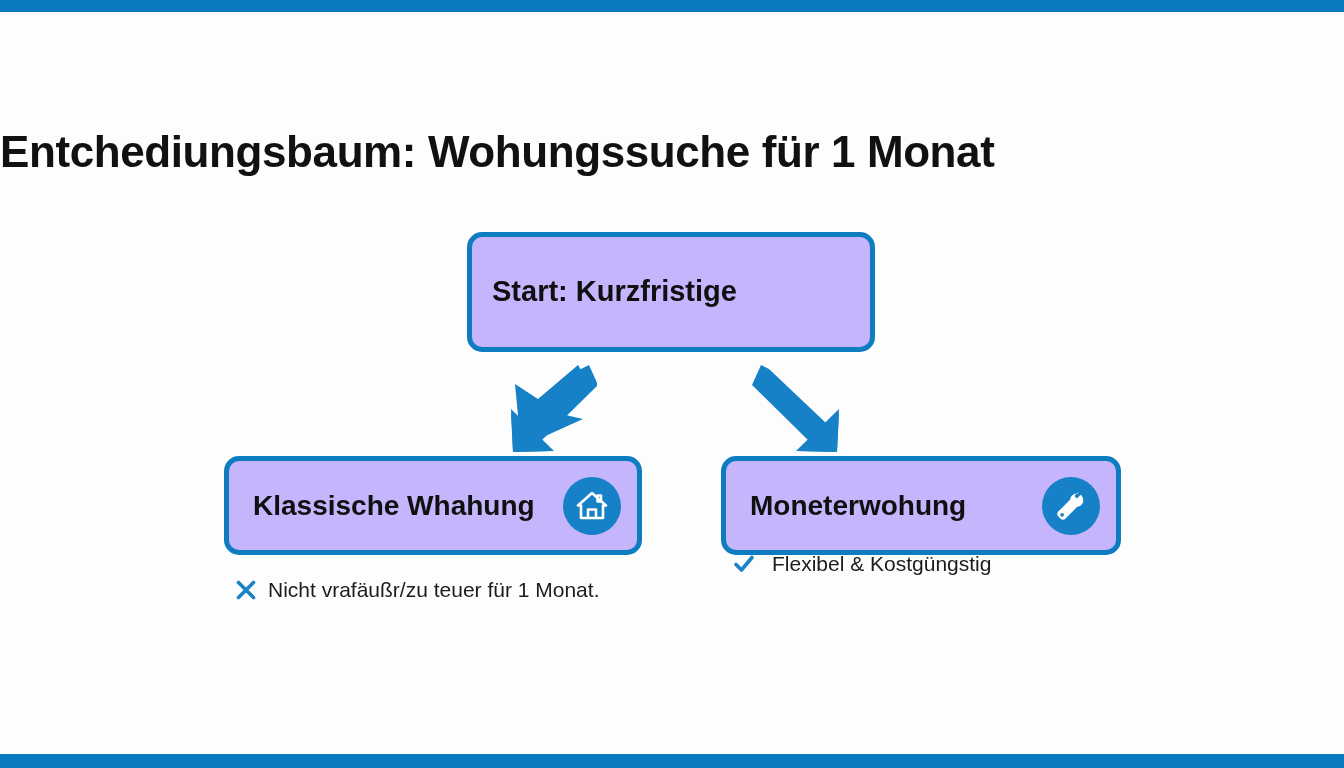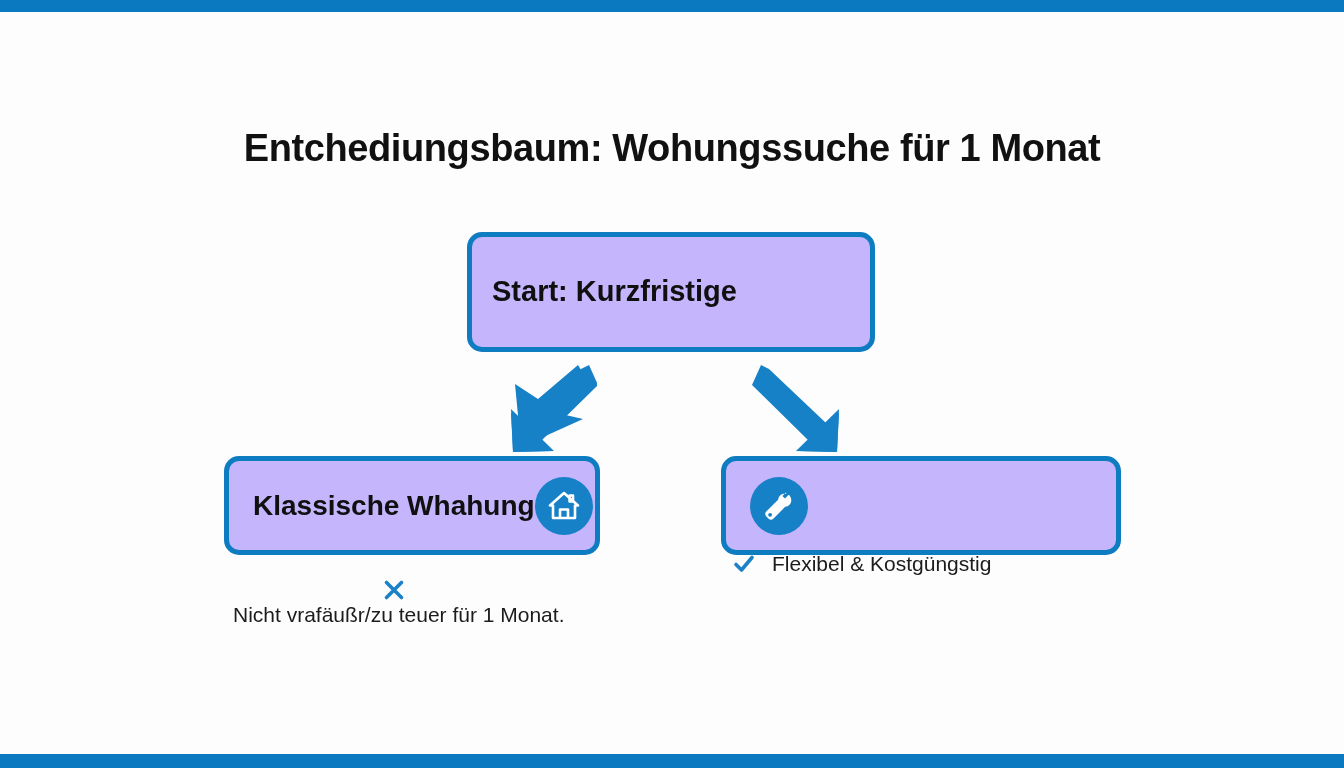--- a/index.html
+++ b/index.html
@@ -31,22 +31,22 @@
   }
   .accent-bar.top    { top: 0; }
   .accent-bar.bottom { top: 754px; height: 14px; }
 
   
   #title {
     position: absolute;
     left: 0;
     top: 127px;
     width: 1344px;
-    text-align: center;
-    font-size: 38px;
+    text-align: left;
+    font-size: 44px;
     font-weight: bold;
     color: #111111;
     letter-spacing: -0.4px;
     white-space: nowrap;
   }
 
   
   .node {
     position: absolute;
     box-sizing: border-box;
@@ -72,21 +72,21 @@
     line-height: 1.42;
     text-align: left;
   }
 
   
   .leaf {
     height: 99px;
     justify-content: space-between;
     padding: 0 16px 0 24px;
   }
-  #node-left  { left: 224px; top: 456px; width: 376px; }
+  #node-left  { left: 224px; top: 456px; width: 418px; }
   #node-right { left: 721px; top: 456px; width: 400px; }
 
   .leaf .node-label {
     font-size: 28px;
     font-weight: bold;
     color: #101010;
     white-space: nowrap;
   }
 
   
@@ -109,21 +109,21 @@
 
   
   .caption {
     position: absolute;
     display: flex;
     align-items: center;
     font-size: 21px;
     color: #1c1c1c;
     white-space: nowrap;
   }
-  #caption-left  { left: 233px; top: 577px; flex-direction: column; }
+  #caption-left  { left: 233px; top: 577px; }
   #caption-right { left: 731px; top: 551px; gap: 6px; }
 
   .caption-mark {
     width: 26px;
     height: 26px;
     margin-right: 9px;
     flex: 0 0 auto;
     display: flex;
     align-items: center;
     justify-content: center;
@@ -161,20 +161,21 @@
     <div class="icon-badge">
       <svg width="36" height="36" viewBox="0 0 36 36" aria-hidden="true">
         <path d="M18 5 L4 17.5 L7 17.5 L7 30 L29 30 L29 17.5 L32 17.5 Z" fill="none" stroke="#ffffff" stroke-width="2.6" stroke-linejoin="round" stroke-linecap="round"></path>
         <rect x="23.5" y="7.5" width="3.6" height="6" fill="none" stroke="#ffffff" stroke-width="2.4" stroke-linejoin="round"></rect>
         <path d="M14 30 L14 21.5 L22 21.5 L22 30" fill="none" stroke="#ffffff" stroke-width="2.6" stroke-linejoin="round"></path>
       </svg>
     </div>
   </div>
 
   <div class="node leaf" id="node-right">
+    <div class="node-label">Moneterwohung</div>
     <div class="icon-badge">
       <svg width="34" height="34" viewBox="0 0 34 34" aria-hidden="true">
         <path d="M24.1 3.2 L20.4 6.9 L23.0 9.5 L26.7 5.8
                  C28.9 7.6 29.9 10.7 28.9 13.5 C28.0 16.0 25.7 17.6 23.2 17.8
                  L11.3 29.7 C10.0 31.0 7.9 31.0 6.6 29.7 L4.2 27.3
                  C2.9 26.0 2.9 23.9 4.2 22.6 L16.1 10.7
                  C16.3 8.2 17.9 5.9 20.4 5.0 C21.6 4.6 22.9 4.5 24.1 4.8 Z" fill="#ffffff"></path>
         <circle cx="8.1" cy="25.8" r="1.9" fill="#1781C8"></circle>
       </svg>
     </div>

